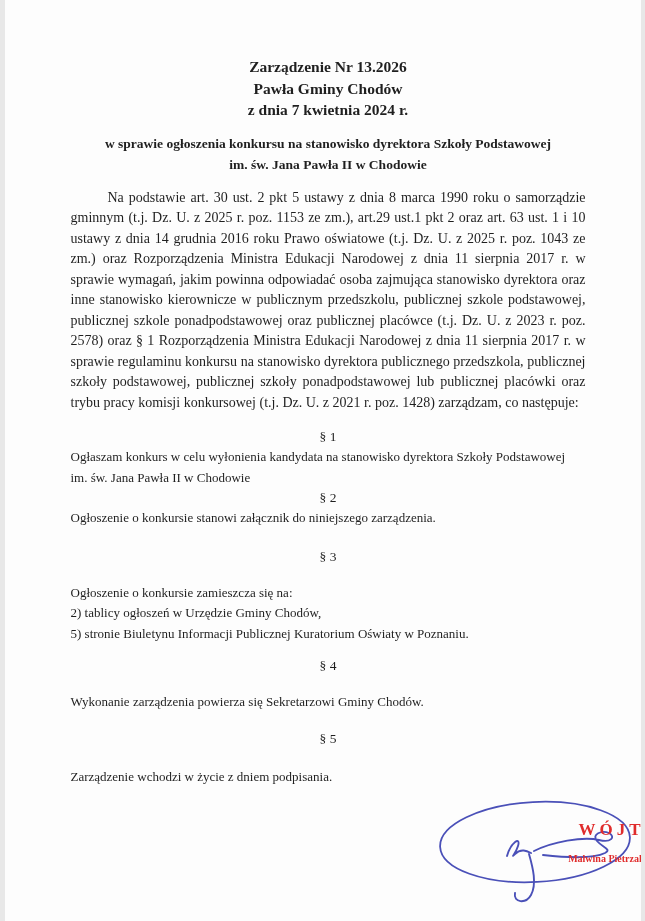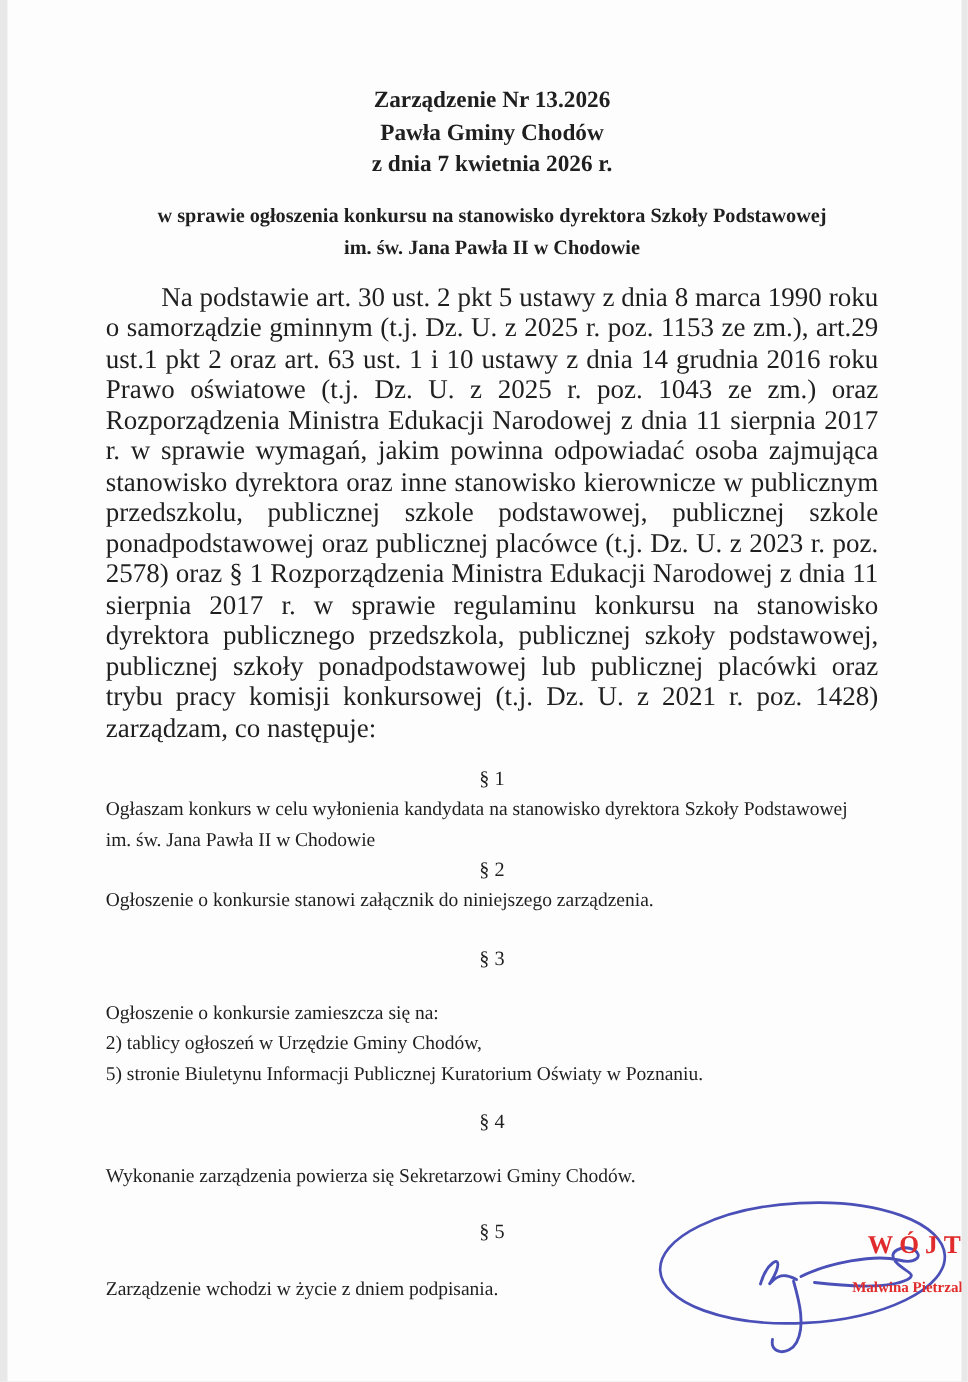--- a/index.html
+++ b/index.html
@@ -31,21 +31,21 @@
     text-align: center;
     font-weight: bold;
     font-size: 13.5px;
     line-height: 21px;
   }
   .legal-basis {
     margin-top: 13px;
     text-align: justify;
     text-indent: 37px;
     line-height: 20.5px;
-    font-size: 18px;
+    font-size: 14px;
   }
   .sec-mark {
     text-align: center;
     font-size: 13.5px;
     line-height: 20px;
   }
   .sec-text {
     line-height: 20.5px;
     font-size: 13px;
   }
@@ -91,21 +91,21 @@
   .stamp-sign   { stroke: var(--stamp-blue, #4a50b8); fill: none; stroke-width: 1.9; stroke-linecap: round; }
 </style>
 </head>
 <body>
 
 <div class="page">
 
   <div class="title-block">
     <div>Zarządzenie Nr 13.2026</div>
     <div>Pawła Gminy Chodów</div>
-    <div>z dnia 7 kwietnia 2026 r.</div>
+    <div>z dnia 7 kwietnia 2024 r.</div>
   </div>
 
   <div class="subject-block">
     <div>w sprawie ogłoszenia konkursu na stanowisko dyrektora Szkoły Podstawowej</div>
     <div>im. św. Jana Pawła II w Chodowie</div>
   </div>
 
   <div class="legal-basis">Na podstawie art. 30 ust. 2 pkt 5 ustawy z dnia 8 marca 1990 roku o samorządzie gminnym (t.j. Dz. U. z 2025 r. poz. 1153 ze zm.), art.29 ust.1 pkt 2 oraz art. 63 ust. 1 i 10 ustawy z dnia 14 grudnia 2016 roku Prawo oświatowe (t.j. Dz. U. z 2025 r. poz. 1043 ze zm.) oraz Rozporządzenia Ministra Edukacji Narodowej z dnia 11 sierpnia 2017 r. w sprawie wymagań, jakim powinna odpowiadać osoba zajmująca stanowisko dyrektora oraz inne stanowisko kierownicze w publicznym przedszkolu, publicznej szkole podstawowej, publicznej szkole ponadpodstawowej oraz publicznej placówce (t.j. Dz. U. z 2023 r. poz. 2578) oraz § 1 Rozporządzenia Ministra Edukacji Narodowej z dnia 11 sierpnia 2017 r. w sprawie regulaminu konkursu na stanowisko dyrektora publicznego przedszkola, publicznej szkoły podstawowej, publicznej szkoły ponadpodstawowej lub publicznej placówki oraz trybu pracy komisji konkursowej (t.j. Dz. U. z 2021 r. poz. 1428) zarządzam, co następuje:</div>
 
   <div class="sec-mark mt14">§ 1</div>

